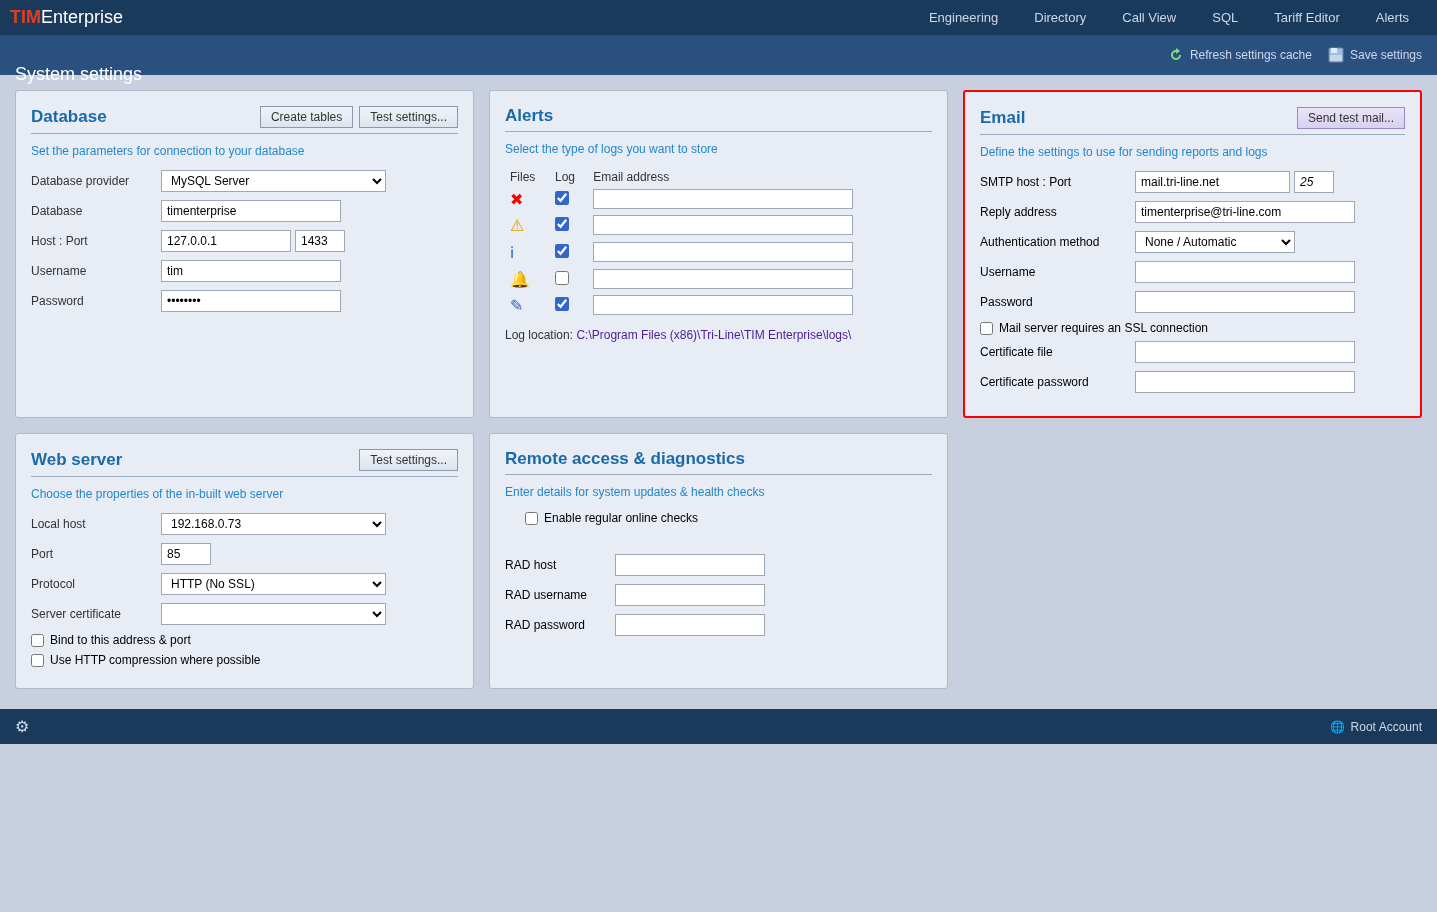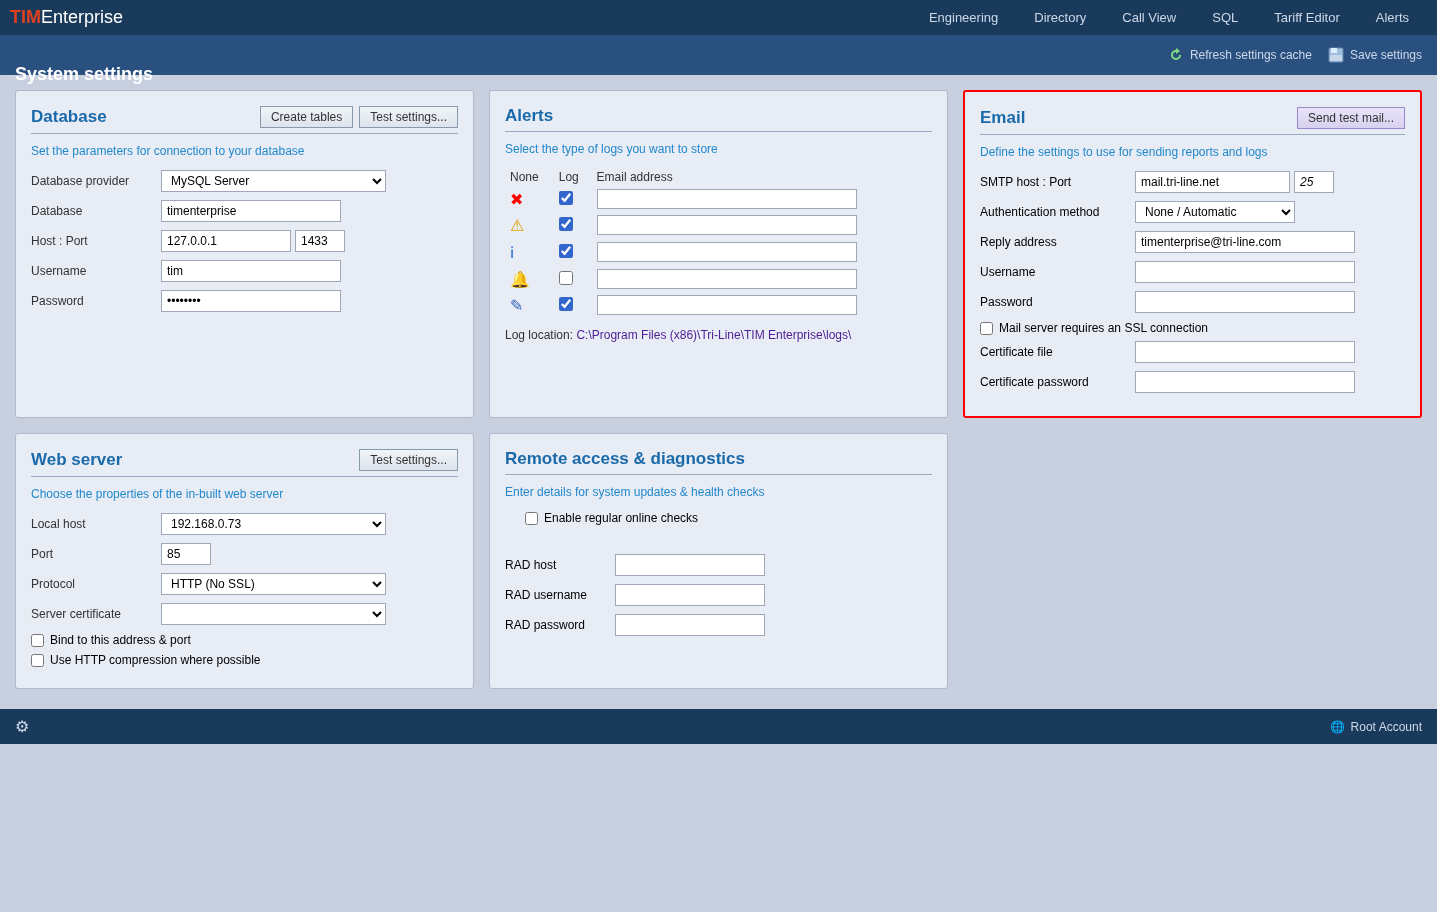--- a/index.html
+++ b/index.html
@@ -36,21 +36,21 @@
     .page-header {
       background: #2a5080;
       height: 40px;
       display: flex;
       align-items: center;
       padding: 0 15px;
     }
     .page-title {
       color: white;
       font-size: 18px;
-      font-weight: bold;
+      font-weight: normal;
       flex: 1;
       margin-top: 39px;
     }
     .header-actions {
       display: flex;
       align-items: center;
       gap: 15px;
     }
     .btn-header {
       background: none;
@@ -293,21 +293,21 @@
   </div>
 
   <div class="panel">
     <div class="panel-title">
       <span>Alerts</span>
     </div>
     <div class="panel-subtitle">Select the type of logs you want to store</div>
     <table class="alerts-table">
       <thead>
         <tr>
-          <th>None</th>
+          <th>Files</th>
           <th>Log</th>
           <th>Email address</th>
         </tr>
       </thead>
       <tbody>
         <tr>
           <td><span style="color:red;font-size:16px;">✖</span></td>
           <td><input type="checkbox" class="checkbox-blue" checked="" style=""></td>
           <td><input type="text" class="email-input" style=""></td>
         </tr>
@@ -345,35 +345,35 @@
       <button class="btn btn-send">Send test mail...</button>
     </div>
     <div class="panel-subtitle">Define the settings to use for sending reports and logs</div>
 
     <div class="email-row">
       <span class="email-form-label">SMTP host : Port</span>
       <div class="smtp-inputs">
         <input type="text" class="form-input smtp-host" value="mail.tri-line.net" style="">
         <input type="text" class="form-input smtp-port" value="25" style="">
       </div>
+    </div>
+    <div class="email-row">
+      <span class="email-form-label">Reply address</span>
+      <input type="text" class="form-input" style="width: 220px;" value="timenterprise@tri-line.com">
     </div>
     <div class="email-row">
       <span class="email-form-label">Authentication method</span>
       <select class="form-select" style="width:160px;">
         <option>None / Automatic</option>
         <option>Plain</option>
         <option>Login</option>
         <option>CRAM-MD5</option>
       </select>
     </div>
     <div class="email-row">
-      <span class="email-form-label">Reply address</span>
-      <input type="text" class="form-input" style="width: 220px;" value="timenterprise@tri-line.com">
-    </div>
-    <div class="email-row">
       <span class="email-form-label">Username</span>
       <input type="text" class="form-input" style="width: 220px;" value="">
     </div>
     <div class="email-row">
       <span class="email-form-label">Password</span>
       <input type="password" class="form-input" style="width: 220px;" value="">
     </div>
     <div class="check-row" style="margin-top:8px;">
       <input type="checkbox" style="">
       <span>Mail server requires an SSL connection</span>

